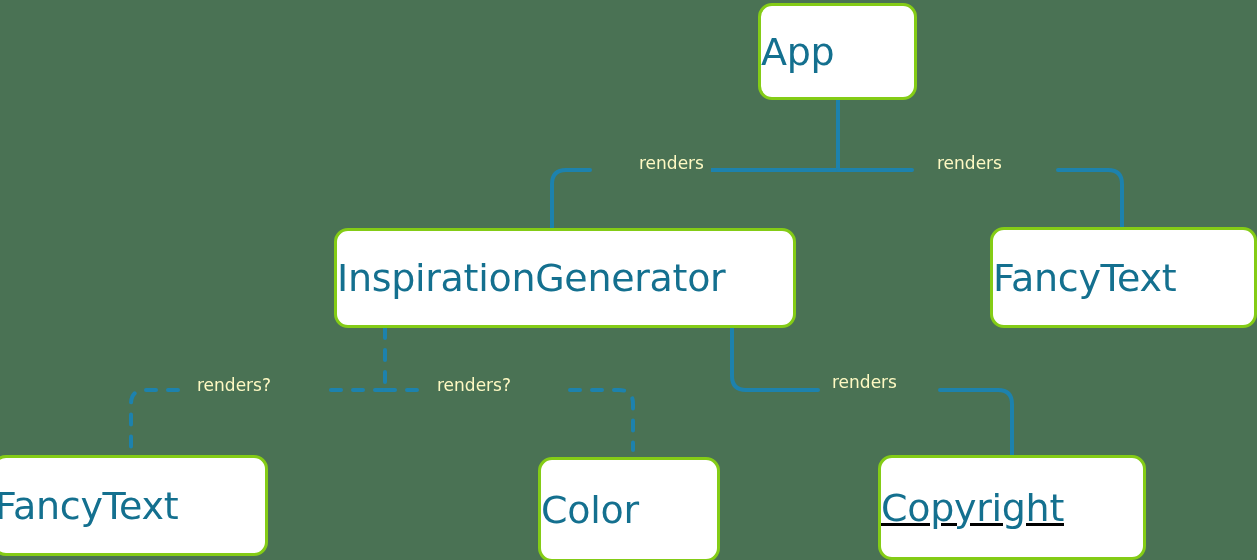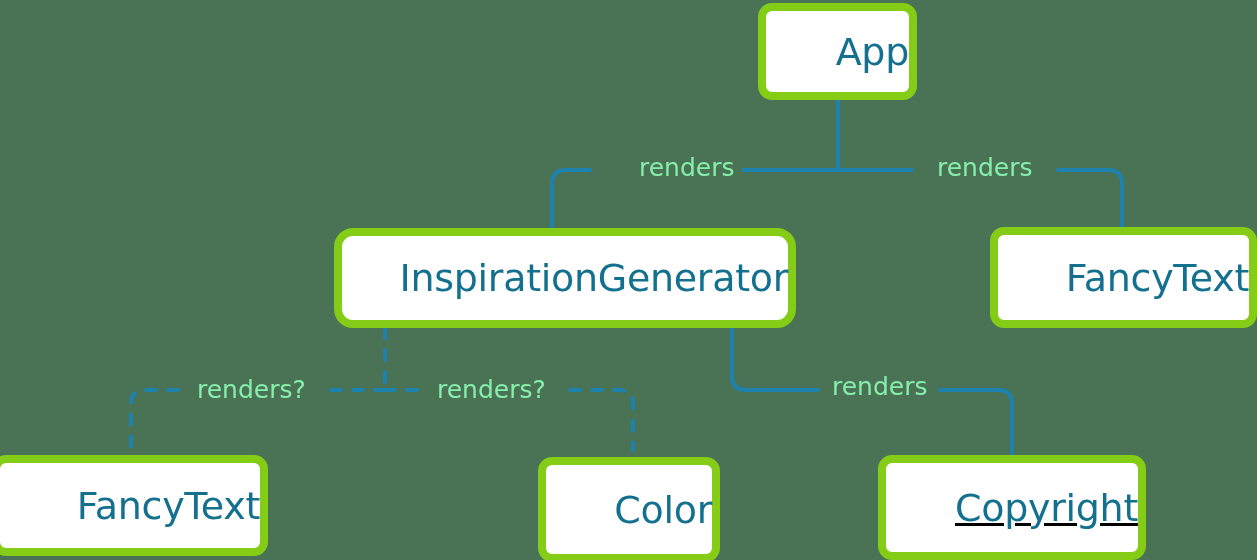--- a/index.html
+++ b/index.html
@@ -23,39 +23,39 @@
     position: absolute;
     left: 0;
     top: 0;
     width: 1257px;
     height: 560px;
   }
   .node-box {
     position: absolute;
     box-sizing: border-box;
     background: #ffffff;
-    border: 8px solid #84cc16;
+    border: 3px solid #84cc16;
     border-radius: 14px;
     display: flex;
     align-items: center;
-    justify-content: flex-end;
+    justify-content: flex-start;
     z-index: 5;
   }
   .node-label {
     color: #14708f;
     font-size: 38px;
     font-weight: 400;
     letter-spacing: -0.3px;
     white-space: nowrap;
     line-height: 1;
   }
   .edge-label {
     position: absolute;
-    color: #86efac;
-    font-size: 25px;
+    color: #fef9c3;
+    font-size: 17px;
     font-weight: 500;
     white-space: nowrap;
     z-index: 4;
     line-height: 1;
     background: #4a7254;
     padding: 0 7px;
   }
 </style>
 </head>
 <body>
@@ -79,21 +79,21 @@
 
       <path stroke-dasharray="10 12" d="M 385 390 L 418 390 M 570 390 L 619 390 Q 633 390 633 404 L 633 450"></path>
 
     </g>
   </svg>
 
   <div class="node-box" style="left:758px; top:3px; width:159px; height:97px;">
     <span class="node-label">App</span>
   </div>
 
-  <div class="node-box" style="left:334px; top:228px; width:462px; height:100px;border-radius:19px;">
+  <div class="node-box" style="left:334px; top:228px; width:462px; height:100px;">
     <span class="node-label">InspirationGenerator</span>
   </div>
 
   <div class="node-box" style="left:990px; top:227px; width:267px; height:101px;">
     <span class="node-label">FancyText</span>
   </div>
 
   <div class="node-box" style="left:-8px; top:455px; width:276px; height:101px;">
     <span class="node-label">FancyText</span>
   </div>

